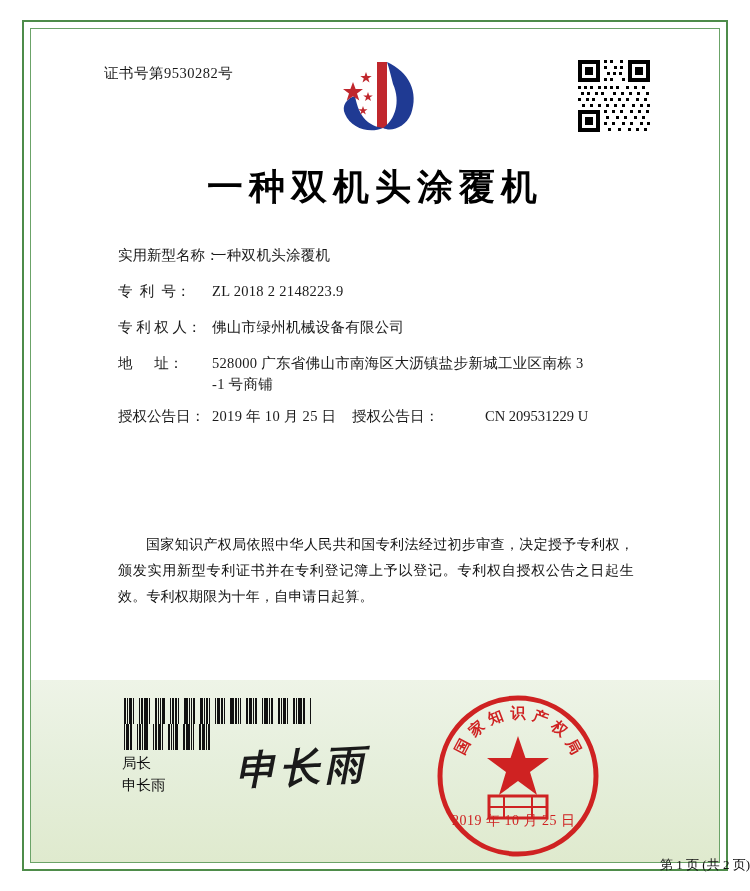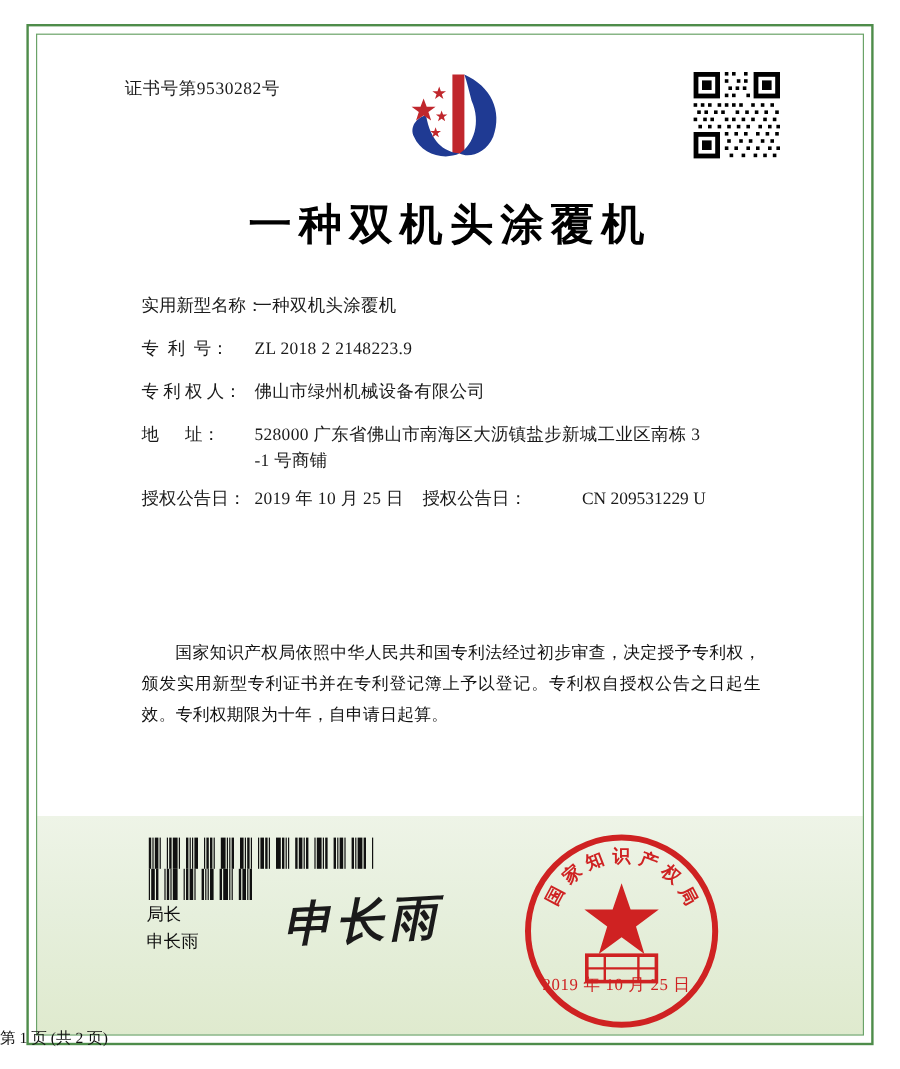--- a/index.html
+++ b/index.html
@@ -200,21 +200,21 @@
     top: 812px;
     font-size: 14px;
     color: #cf2222;
     letter-spacing: 0.5px;
   }
   .page-no {
     position: absolute;
     left: 0;
     top: 856px;
     width: 750px;
-    text-align: left;
+    text-align: right;
     font-size: 13px;
     color: #111;
   }
 </style>
 </head>
 <body>
 
 <div class="certificate">
 
   <div class="bottom-band"></div>

